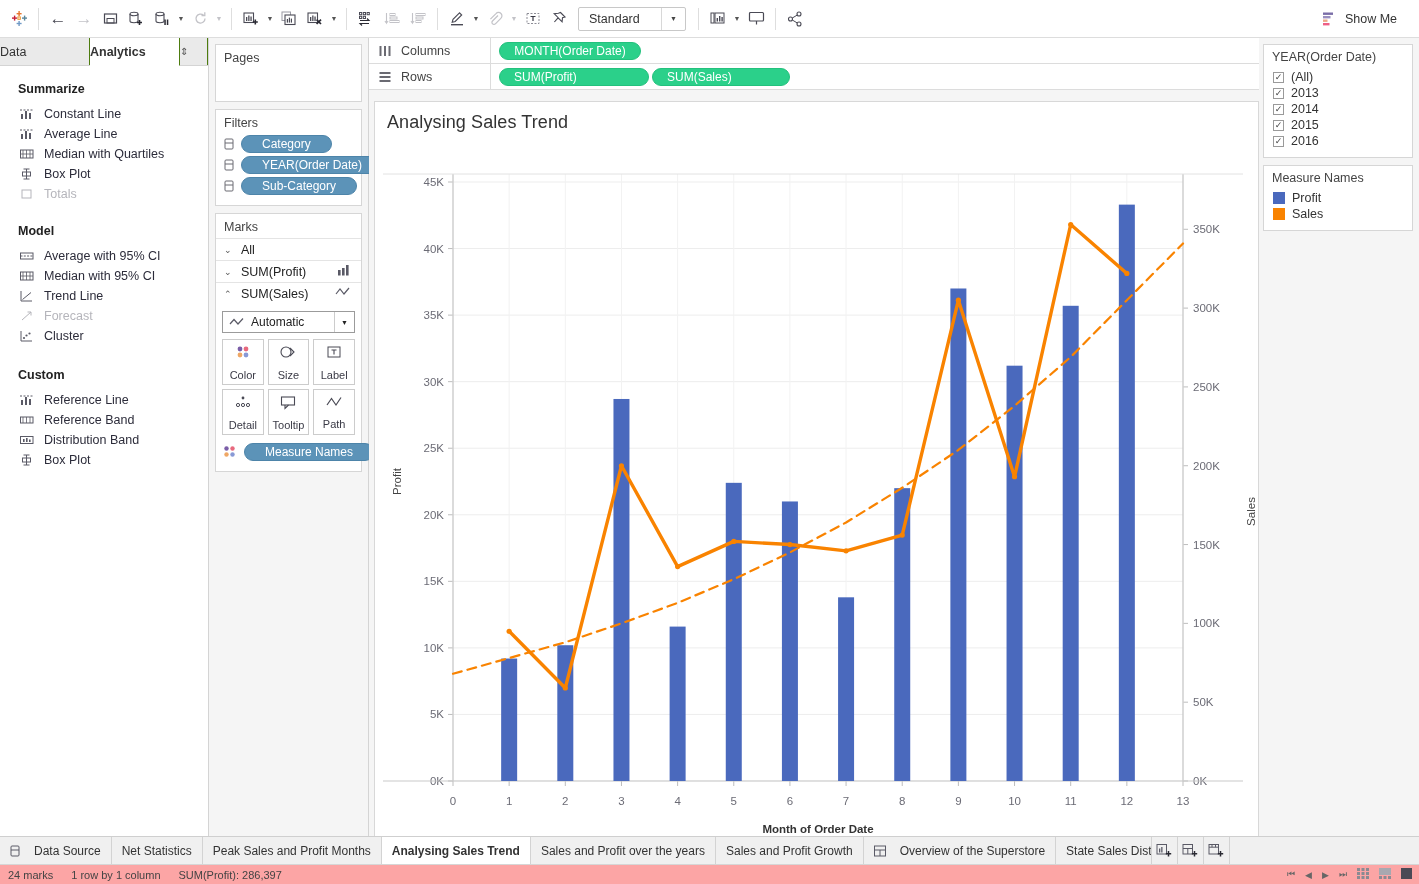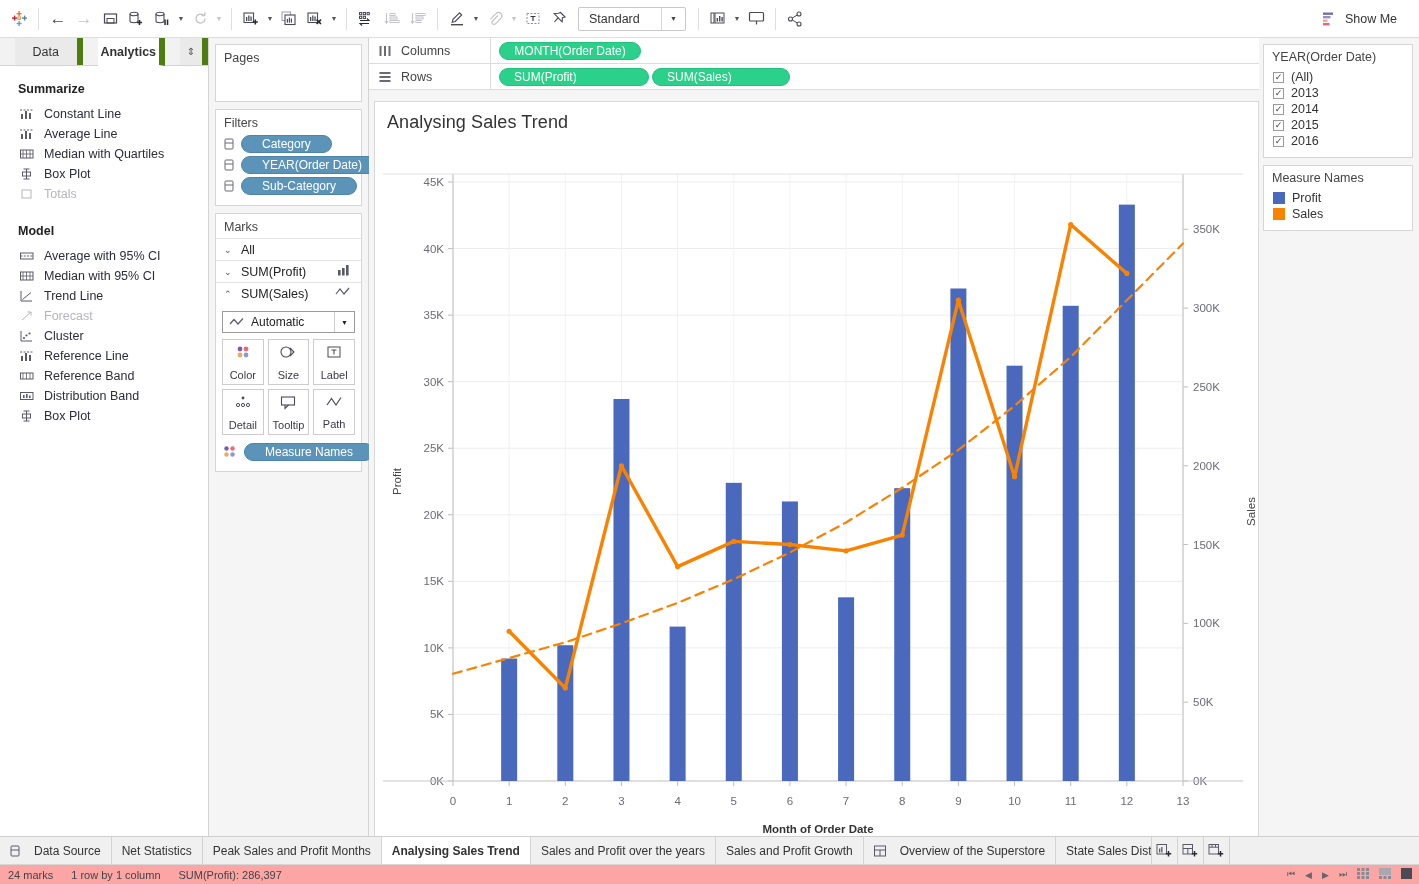--- a/index.html
+++ b/index.html
@@ -39,22 +39,22 @@
     font-size:12.5px; color:#333;
   }
 
   
   .body-row { display:flex; height:805px; }
 
   
   .leftpanel { width:209px; border-right:1px solid #d4d4d4; background:#fff; }
   .tabbar { display:flex; height:28px; border-bottom:1px solid #d4d4d4; background:#f2f2f2; }
   .ltab {
-    flex:1; display:flex; align-items:center; justify-content:center;
-    font-size:12.5px; color:#333; border-right:6px solid #4d7c0f; background:#eaeaea;margin-left:15px;
+    flex:1; display:flex; align-items:center; justify-content:flex-start;
+    font-size:12.5px; color:#333; border-right:1px solid #4d7c0f; background:#eaeaea;
   }
   .ltab.active { background:#fff; font-weight:bold; border-bottom:1px solid #fff; margin-bottom:-1px; }
   .ltab.small { flex:0 0 28px; font-size:10px; color:#555; }
   .analytics-body { padding:10px 0 0 0; }
   .sect-title { font-weight:bold; font-size:12.5px; padding:6px 0 8px 18px; color:#222; }
   .an-item { display:flex; align-items:center; height:20px; padding-left:20px; gap:10px; font-size:12.5px; color:#2c2c3a; }
   .an-item.dis { color:#b5b5bb; }
   .an-ico { width:14px; height:14px; display:flex; align-items:center; justify-content:center; }
   .an-ico svg { display:block; }
 
@@ -413,20 +413,21 @@
               <svg width="14" height="12">
                 <path d="M1 1v10h11" stroke="#5a5a66" stroke-width="1" fill="none"></path>
                 <circle cx="4" cy="8" r="1.1" fill="#5a5a66"></circle>
                 <circle cx="6.5" cy="5.5" r="1.1" fill="#5a5a66"></circle>
                 <circle cx="9.5" cy="3.5" r="1.1" fill="#5a5a66"></circle>
               </svg>
             </span>
           <span>Cluster</span>
         </div>
 
+        <div class="sect-title" style="padding-top:22px;">Custom</div>
         <div class="an-item">
           <span class="an-ico">
               <svg width="14" height="12">
                 <rect x="1" y="6" width="2" height="5" fill="#5a5a66"></rect>
                 <rect x="5" y="3" width="2" height="8" fill="#5a5a66"></rect>
                 <rect x="9" y="5" width="2" height="6" fill="#5a5a66"></rect>
                 <path d="M0 2h13" stroke="#5a5a66" stroke-width="1" stroke-dasharray="2 1.5"></path>
               </svg>
             </span>
           <span>Reference Line</span>

